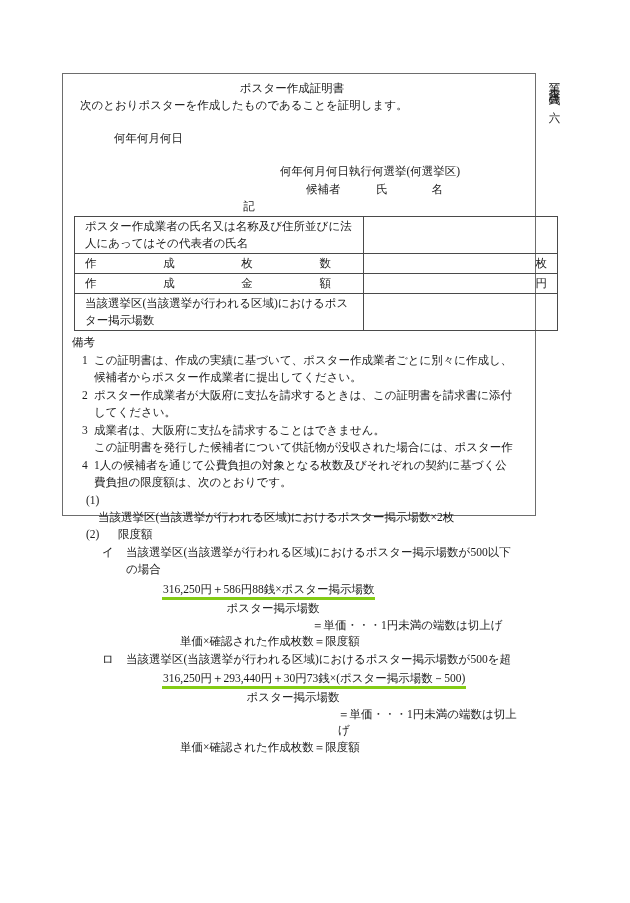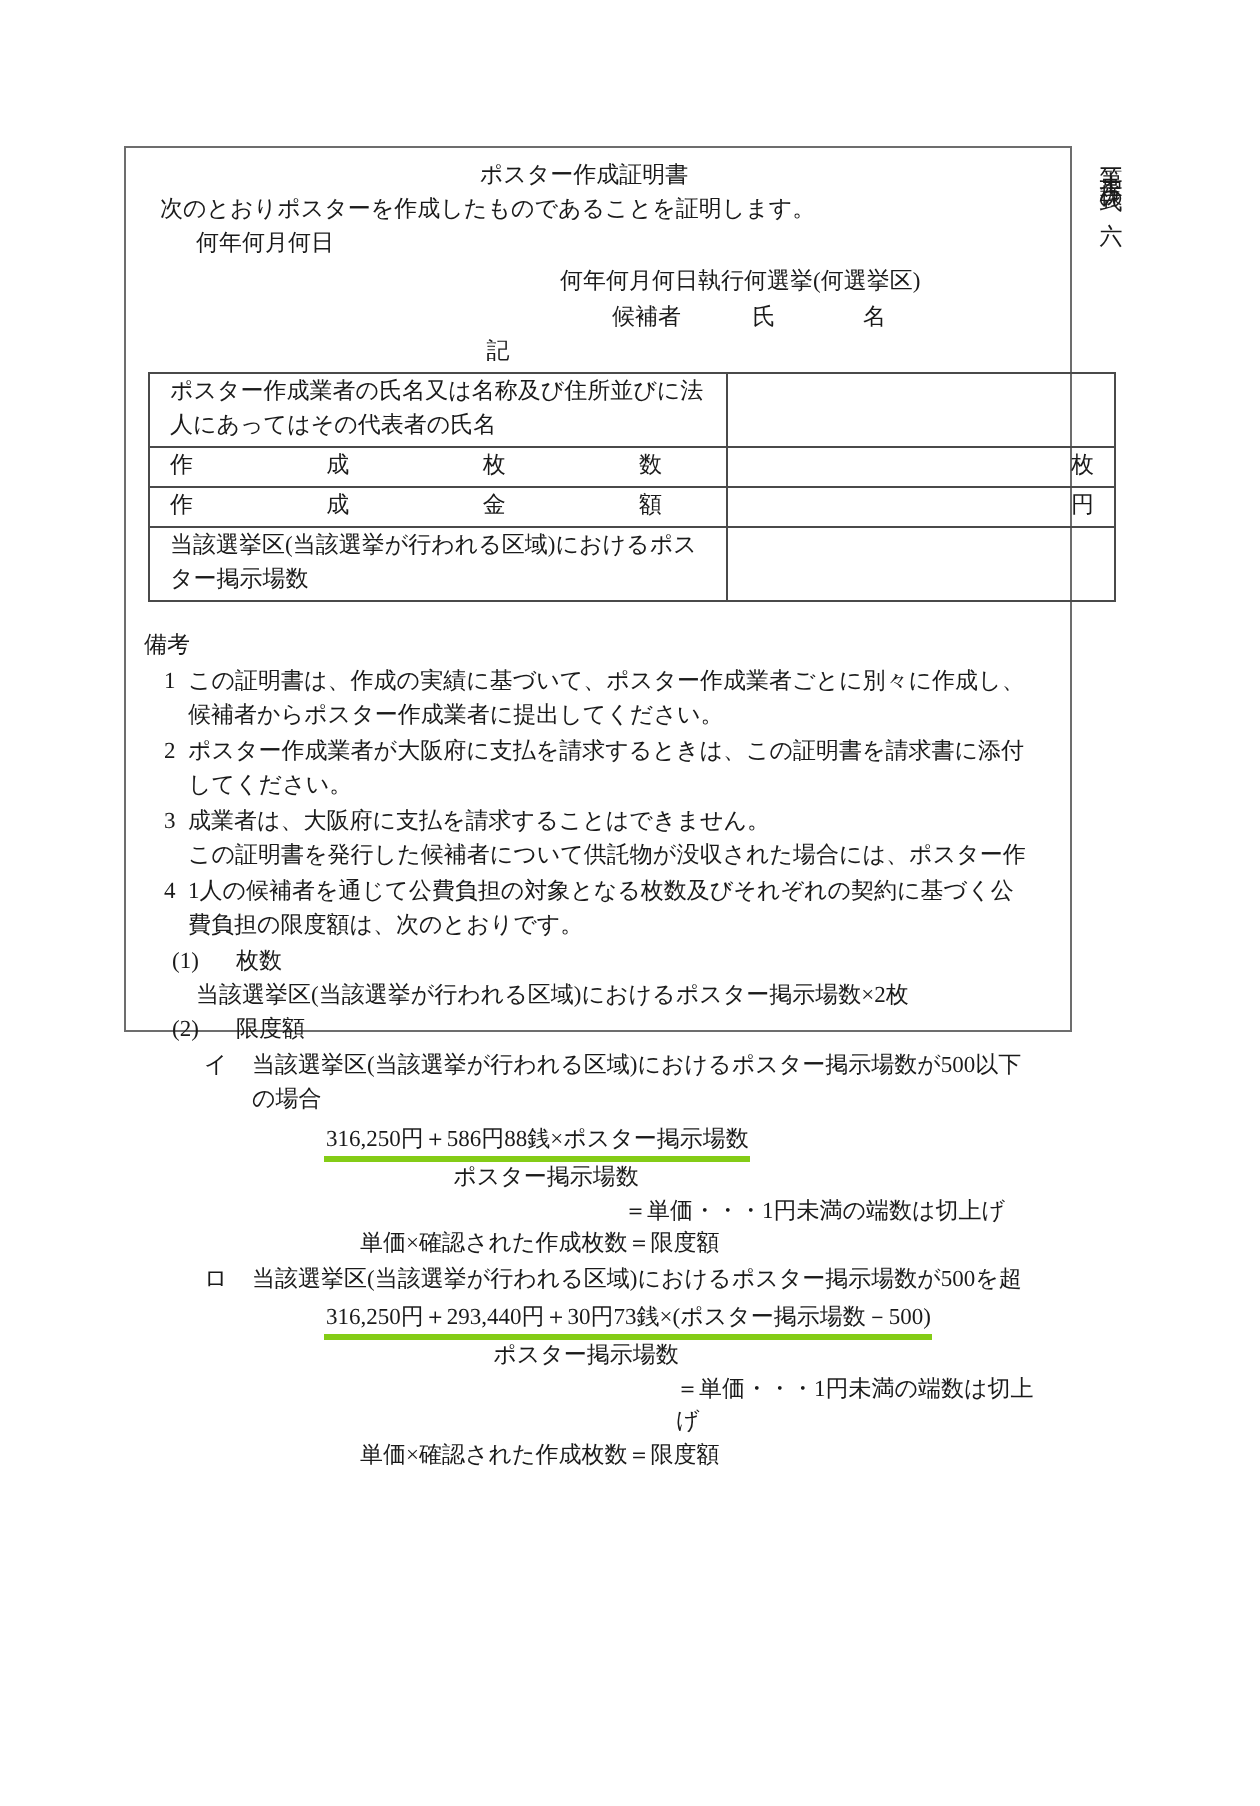--- a/index.html
+++ b/index.html
@@ -60,21 +60,21 @@
   }
   .lead-line {
     font-size: 11.5px;
     line-height: 1.5;
     margin: 0;
     padding-left: 8px;
   }
   .date-line {
     font-size: 11.5px;
     line-height: 1.5;
-    margin: 0;
+    margin: 16px;
     padding-left: 26px;
   }
 
   .elect-block {
     margin-top: 2px;
     padding-left: 208px;
     font-size: 11.5px;
     line-height: 1.52;
   }
   .elect-line2 {
@@ -111,21 +111,21 @@
   td.label-cell.tall2 { height: 33px; }
 
   .spread-row {
     display: flex;
     justify-content: space-between;
     width: 246px;
   }
 
   
   .notes {
-    margin-top: 14px;
+    margin-top: 3px;
     font-size: 11.5px;
     line-height: 1.52;
   }
   .notes-heading { margin: 0 0 0 0; }
 
   .note-item {
     display: flex;
     margin-top: 0;
   }
   .note-num {
@@ -287,23 +287,20 @@
       <div class="note-item">
         <div class="note-num">4</div>
         <div class="note-body">
           <p>1人の候補者を通じて公費負担の対象となる枚数及びそれぞれの契約に基づく公</p>
           <p>費負担の限度額は、次のとおりです。</p>
         </div>
       </div>
 
       <div class="sub-item">
         <div class="sub-num">(1)</div>
-        <div class="sub-body">
-          <p>枚数</p>
-        </div>
       </div>
       <div class="indent-1">当該選挙区(当該選挙が行われる区域)におけるポスター掲示場数×2枚</div>
 
       <div class="sub-item">
         <div class="sub-num">(2)</div>
         <div class="sub-body">
           <p>限度額</p>
         </div>
       </div>
 

